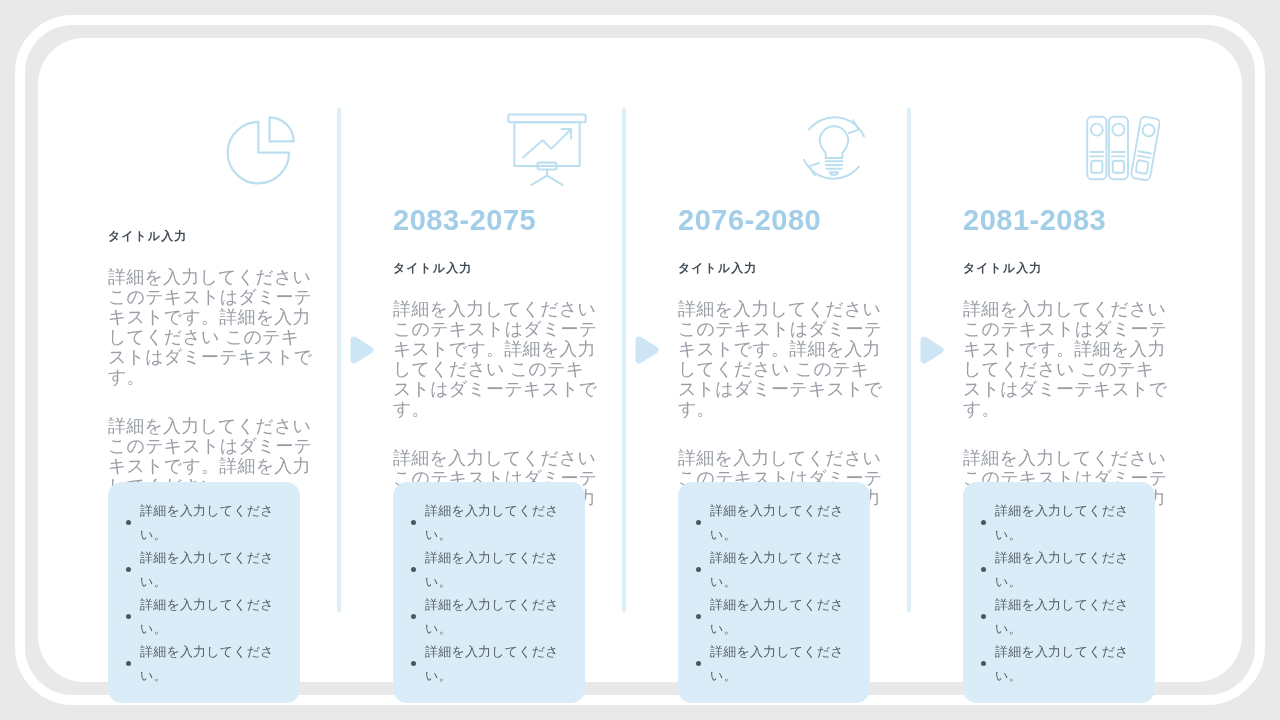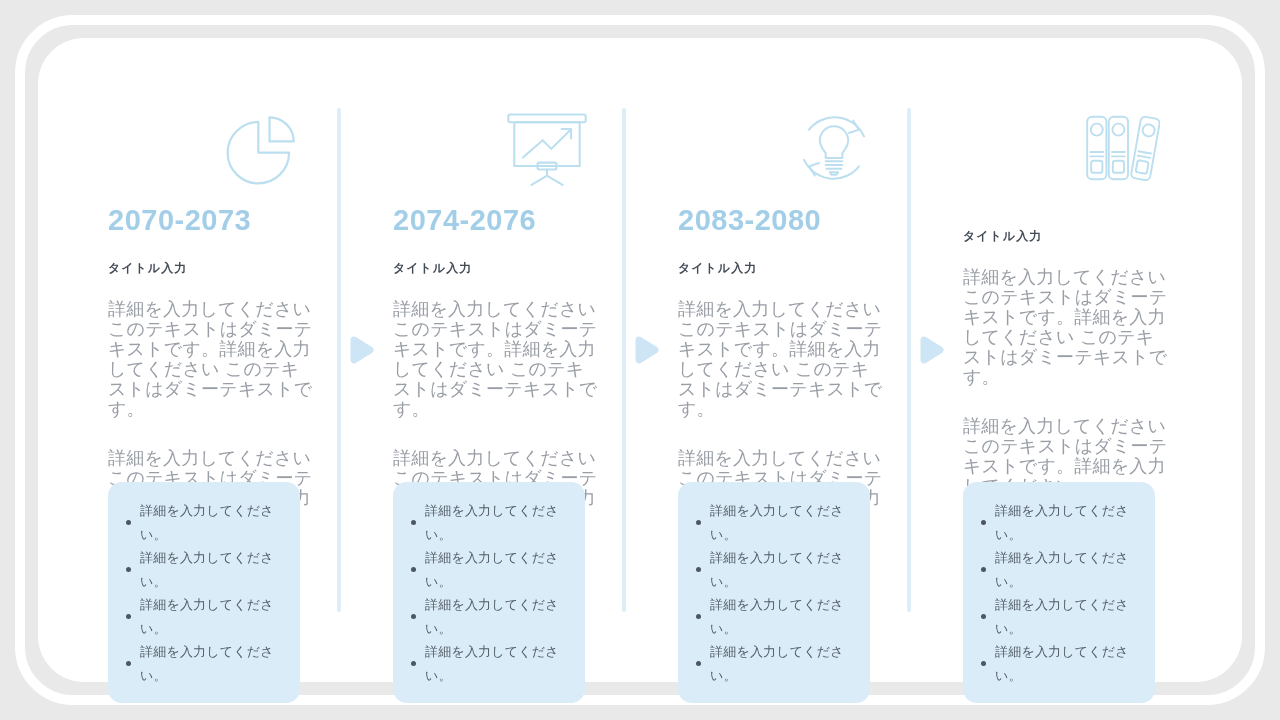--- a/index.html
+++ b/index.html
@@ -114,21 +114,20 @@
 <div class="slide-card">
   <div class="columns">
 
     <div class="col">
       <div class="icon-row">
         <svg width="84" height="80" viewBox="0 0 90 86">
           <path class="ic" d="M 40 15 A 33 33 0 1 0 73 48 L 40 48 Z"></path>
           <path class="ic" d="M 52 36 L 52 10 A 26 26 0 0 1 78 36 Z"></path>
         </svg>
       </div>
-      <div class="years">2070-2073</div>
       <div class="col-title">タイトル入力</div>
       <div class="body-text">詳細を入力してください このテキストはダミーテキストです。詳細を入力してください このテキストはダミーテキストです。</div>
       <div class="body-text">詳細を入力してください このテキストはダミーテキストです。詳細を入力してください。</div>
       <div class="bullet-box">
         <div class="bullet-item">
             <span class="bullet-dot"></span>
             <span>詳細を入力してください。</span>
           </div>
         <div class="bullet-item">
             <span class="bullet-dot"></span>
@@ -156,21 +155,21 @@
       <div class="icon-row">
         <svg width="86" height="80" viewBox="0 0 100 92">
           <rect class="ic" x="5" y="7" width="90" height="9" rx="2"></rect>
           <rect class="ic" x="12" y="16" width="76" height="51"></rect>
           <path class="ic" d="M22 57 L45 37 L55 47 L77 25"></path>
           <path class="ic" d="M67 24 L78 24 L78 35"></path>
           <rect class="ic" x="39" y="63" width="22" height="8" rx="2"></rect>
           <path class="ic" d="M50 71 L50 78 M50 78 L32 89 M50 78 L68 89"></path>
         </svg>
       </div>
-      <div class="years">2074-2076</div>
+      <div class="years">2083-2075</div>
       <div class="col-title">タイトル入力</div>
       <div class="body-text">詳細を入力してください このテキストはダミーテキストです。詳細を入力してください このテキストはダミーテキストです。</div>
       <div class="body-text">詳細を入力してください このテキストはダミーテキストです。詳細を入力してください。</div>
       <div class="bullet-box">
         <div class="bullet-item">
             <span class="bullet-dot"></span>
             <span>詳細を入力してください。</span>
           </div>
         <div class="bullet-item">
             <span class="bullet-dot"></span>
@@ -199,21 +198,21 @@
         <svg width="82" height="80" viewBox="0 0 96 96">
           <path class="ic" d="M 78 70 A 39 39 0 0 1 12 62"></path>
           <path class="ic" d="M 18 26 A 39 39 0 0 1 84 34"></path>
           <path class="ic" d="M71 15 L78 26 L66 30"></path>
           <path class="ic" d="M25 81 L18 70 L30 66"></path>
           <path class="ic" d="M48 22 c -10 0 -17 8 -17 17 c 0 7 4 11 7 15 l 0 6 l 20 0 l 0 -6 c 3 -4 7 -8 7 -15 c 0 -9 -7 -17 -17 -17 Z"></path>
           <path class="ic" d="M38 64 L58 64 M38 68.5 L58 68.5 M39 73 L57 73"></path>
           <path class="ic" d="M43 77 L53 77 L51 80 L45 80 Z"></path>
         </svg>
       </div>
-      <div class="years">2083-2080</div>
+      <div class="years">2076-2080</div>
       <div class="col-title">タイトル入力</div>
       <div class="body-text">詳細を入力してください このテキストはダミーテキストです。詳細を入力してください このテキストはダミーテキストです。</div>
       <div class="body-text">詳細を入力してください このテキストはダミーテキストです。詳細を入力してください。</div>
       <div class="bullet-box">
         <div class="bullet-item">
             <span class="bullet-dot"></span>
             <span>詳細を入力してください。</span>
           </div>
         <div class="bullet-item">
             <span class="bullet-dot"></span>
@@ -253,20 +252,21 @@
             <rect class="ic" x="41" y="63" width="14" height="15" rx="3"></rect>
           </g>
           <g transform="rotate(10 75 86)">
             <rect class="ic" x="63" y="8" width="24" height="78" rx="6"></rect>
             <circle class="ic" cx="75" cy="24" r="7.5"></circle>
             <path class="ic" d="M67 52 L83 52 M67 57.5 L83 57.5"></path>
             <rect class="ic" x="68" y="63" width="14" height="15" rx="3"></rect>
           </g>
         </svg>
       </div>
+      <div class="years">2081-2083</div>
       <div class="col-title">タイトル入力</div>
       <div class="body-text">詳細を入力してください このテキストはダミーテキストです。詳細を入力してください このテキストはダミーテキストです。</div>
       <div class="body-text">詳細を入力してください このテキストはダミーテキストです。詳細を入力してください。</div>
       <div class="bullet-box">
         <div class="bullet-item">
             <span class="bullet-dot"></span>
             <span>詳細を入力してください。</span>
           </div>
         <div class="bullet-item">
             <span class="bullet-dot"></span>

